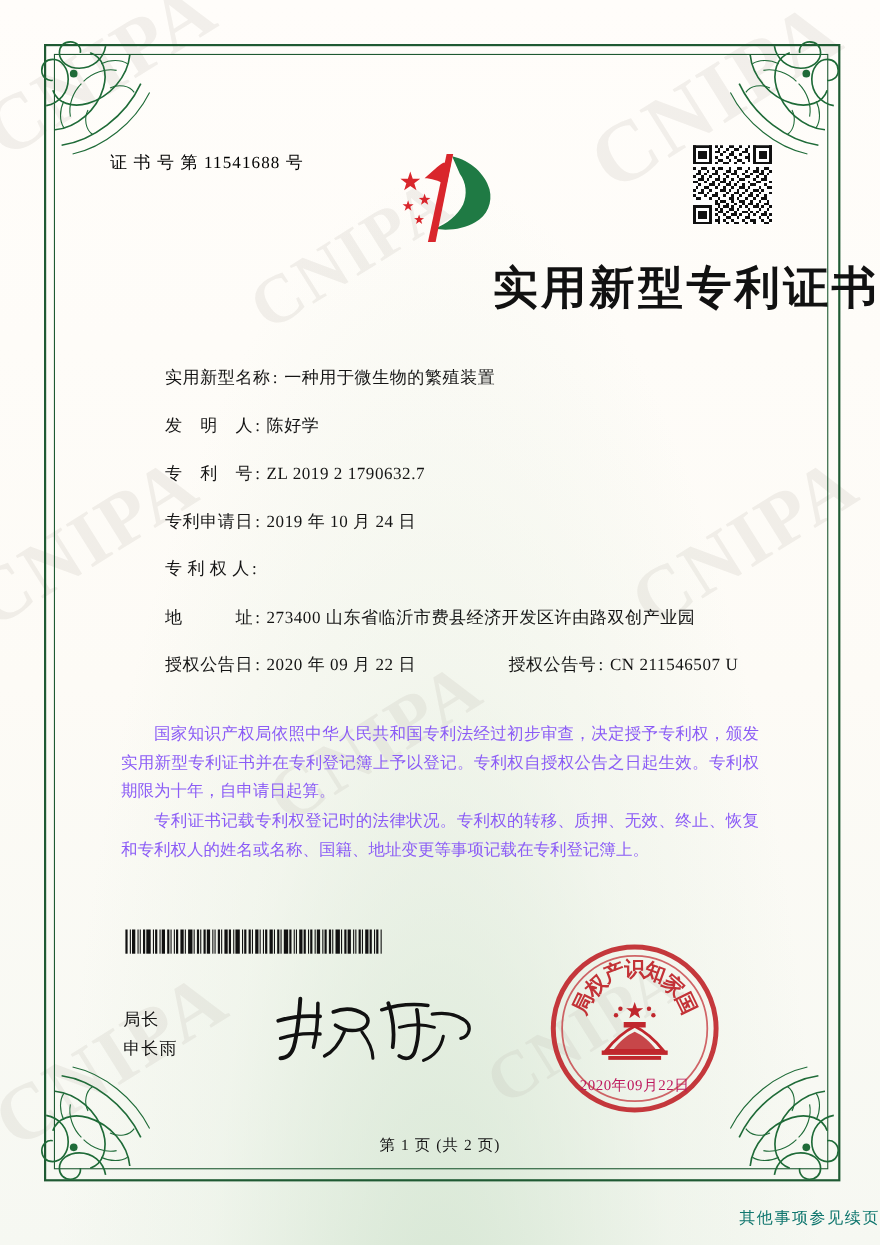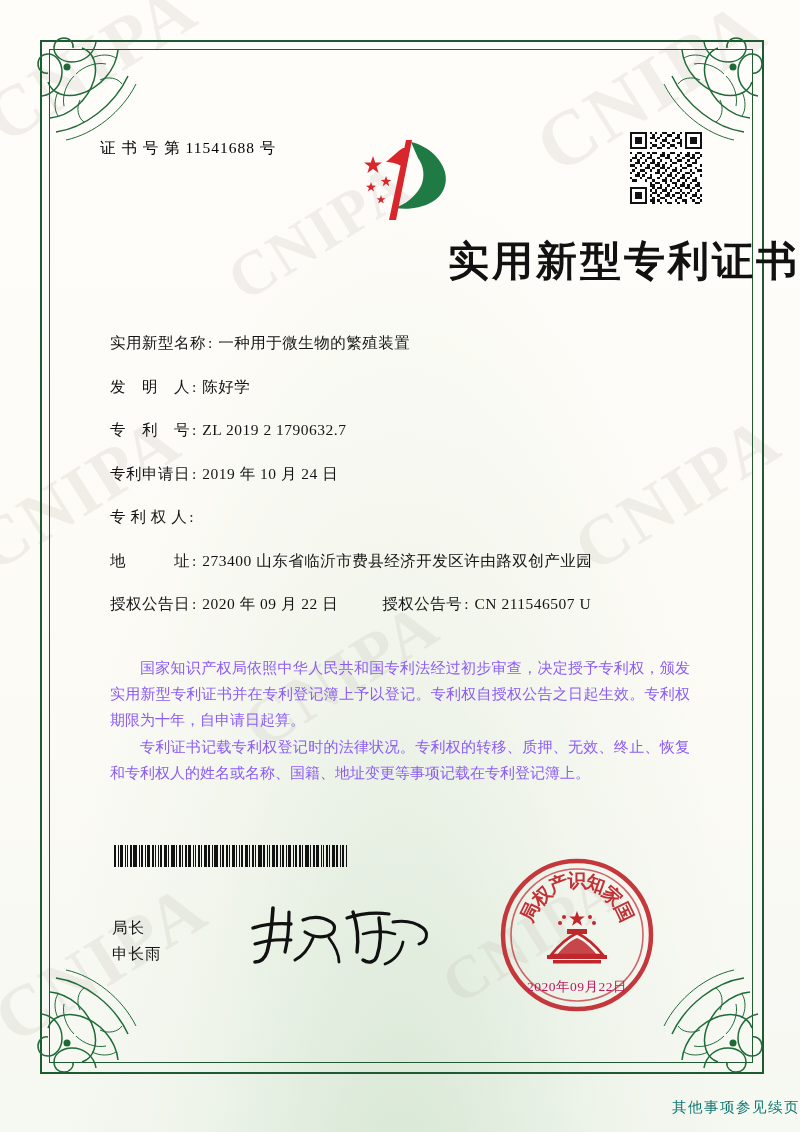--- a/index.html
+++ b/index.html
@@ -122,20 +122,21 @@
   }
   .field-row {
     display: flex;
     align-items: baseline;
     margin-bottom: 22.5px;
     white-space: nowrap;
   }
   .f-label {
     flex: 0 0 auto;
     letter-spacing: 0.5px;
+    margin-left: 40px;
   }
   .f-sep { flex: 0 0 auto; padding: 0 6px 0 2px; }
   .f-value { flex: 0 0 auto; letter-spacing: 0.5px; }
   .field-row.wide .f-value2 { margin-left: 44px; }
   .inline-group { display: flex; align-items: baseline; }
 
   
   .body-text {
     position: absolute;
     left: 110px;
@@ -732,15 +733,16 @@
           <circle cx="-13" cy="-24" r="2"></circle>
             <circle cx="-17" cy="-18" r="2"></circle>
           <circle cx="13" cy="-24" r="2"></circle>
             <circle cx="17" cy="-18" r="2"></circle>
         </g>
       </g>
     </svg>
   </div>
   <div class="seal-date">2020年09月22日</div>
 
+  <div class="page-num">第 1 页 (共 2 页)</div>
   <div class="footer-note">其他事项参见续页</div>
 
 </div>
 
 </body></html>

